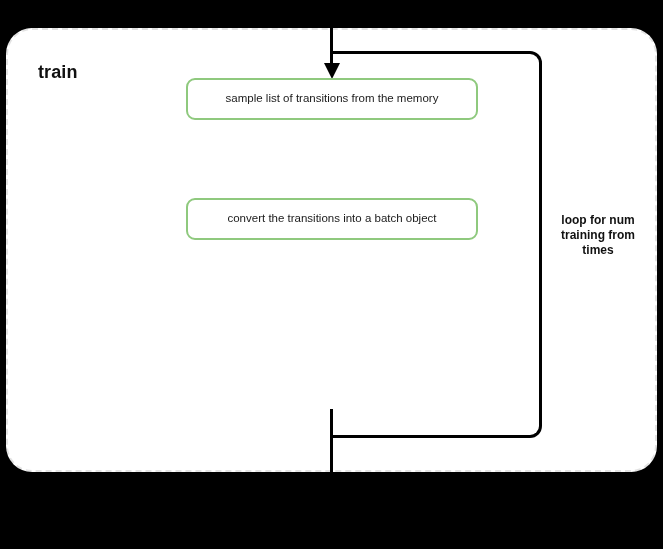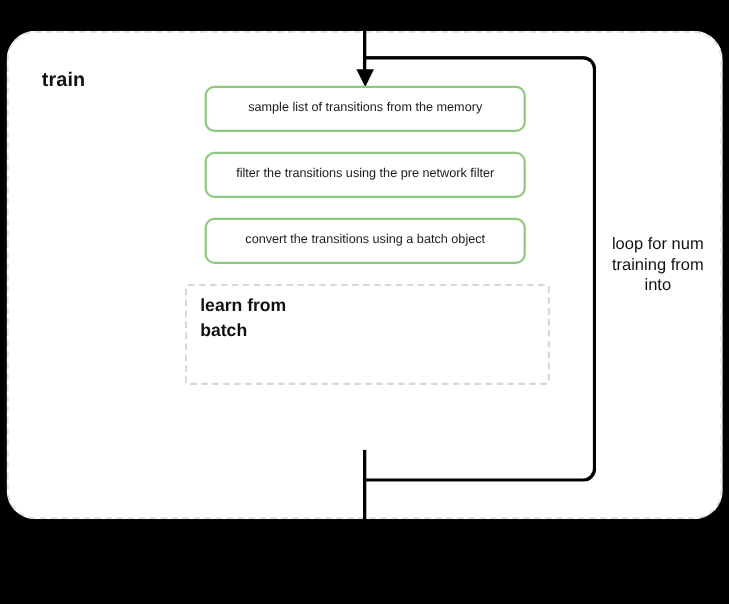--- a/index.html
+++ b/index.html
@@ -136,22 +136,22 @@
     width: 3px;
     height: 131px;
   }
 
   
   #loop-label {
     position: absolute;
     left: 548px;
     top: 213px;
     width: 100px;
-    font-size: 15px;
-    font-weight: normal;
+    font-size: 12px;
+    font-weight: bold;
     color: #111111;
     text-align: center;
     line-height: 1.25;
   }
 </style>
 </head>
 <body>
 
 <div id="canvas">
 
@@ -161,37 +161,28 @@
 
   <div id="loop-path"></div>
 
   <div class="line" id="in-arrow-shaft"></div>
   <div id="in-arrow-head"></div>
 
   <div class="step-box" id="step-sample">
     <span class="step-label">sample list of transitions from the memory</span>
   </div>
 
-  <div class="step-box" id="step-filter">
-    <span class="step-label">filter the transitions using the pre network filter</span>
+
+  <div class="step-box" id="step-convert">
+    <span class="step-label">convert the transitions into a batch object</span>
   </div>
 
-  <div class="step-box" id="step-convert">
-    <span class="step-label">convert the transitions using a batch object</span>
-  </div>
-
-  <div id="learn-box">
-    <div id="learn-box-title">
-      <span>learn from</span><br>
-      <span>batch</span>
-    </div>
-  </div>
 
 
   <div class="line" id="out-line"></div>
 
   <div id="loop-label">
     <span>loop for num</span><br>
     <span>training from</span><br>
-    <span>into</span>
+    <span>times</span>
   </div>
 
 </div>
 
 </body></html>

